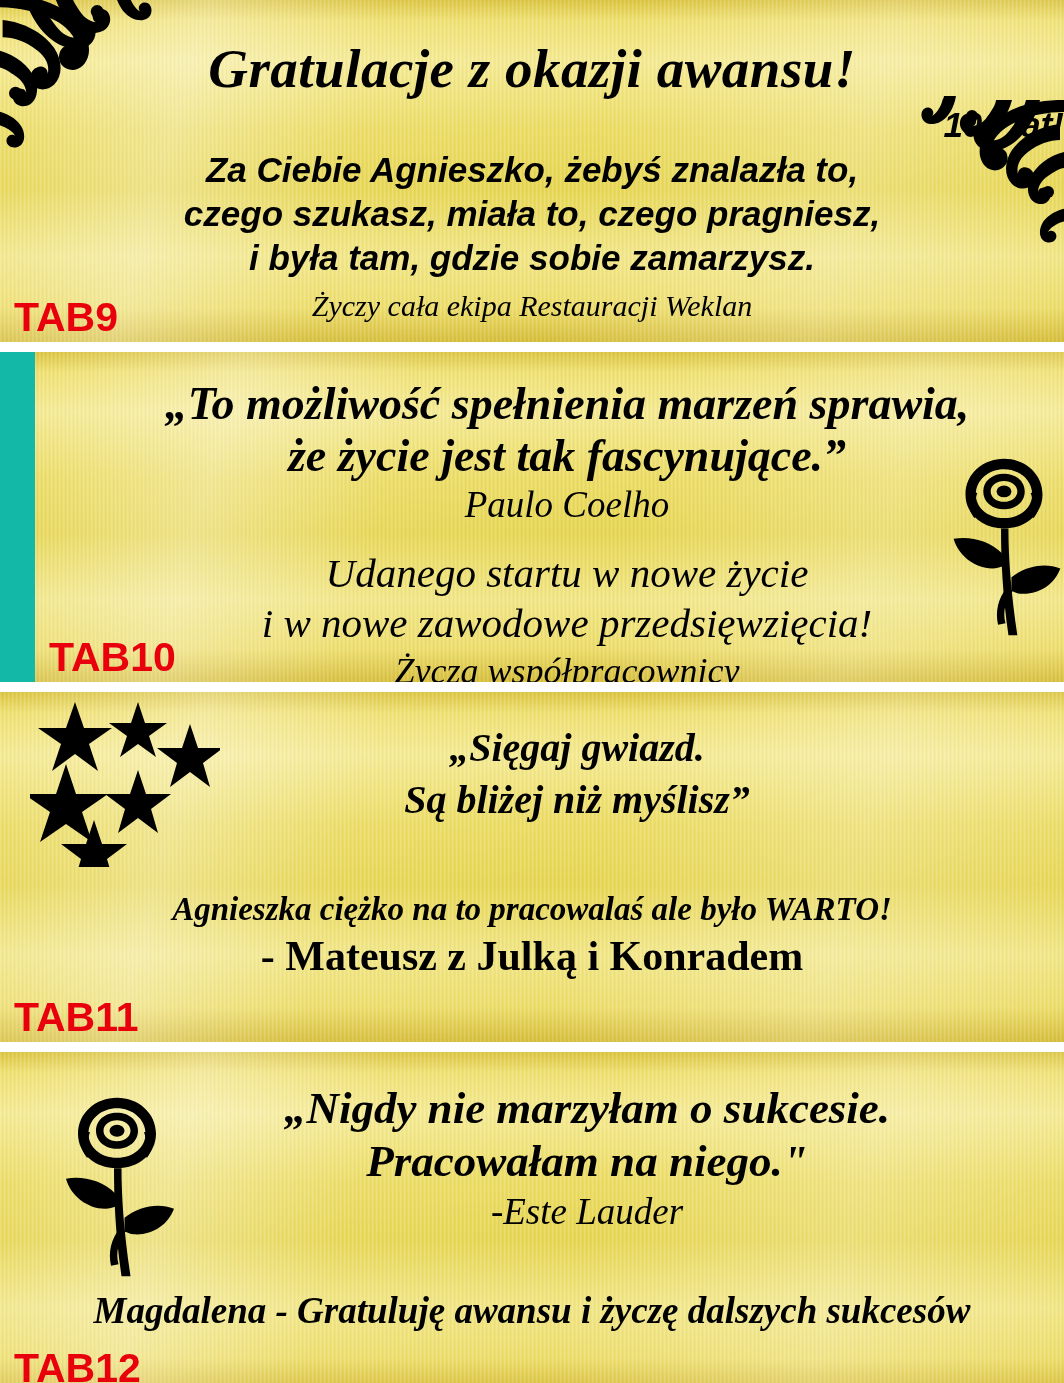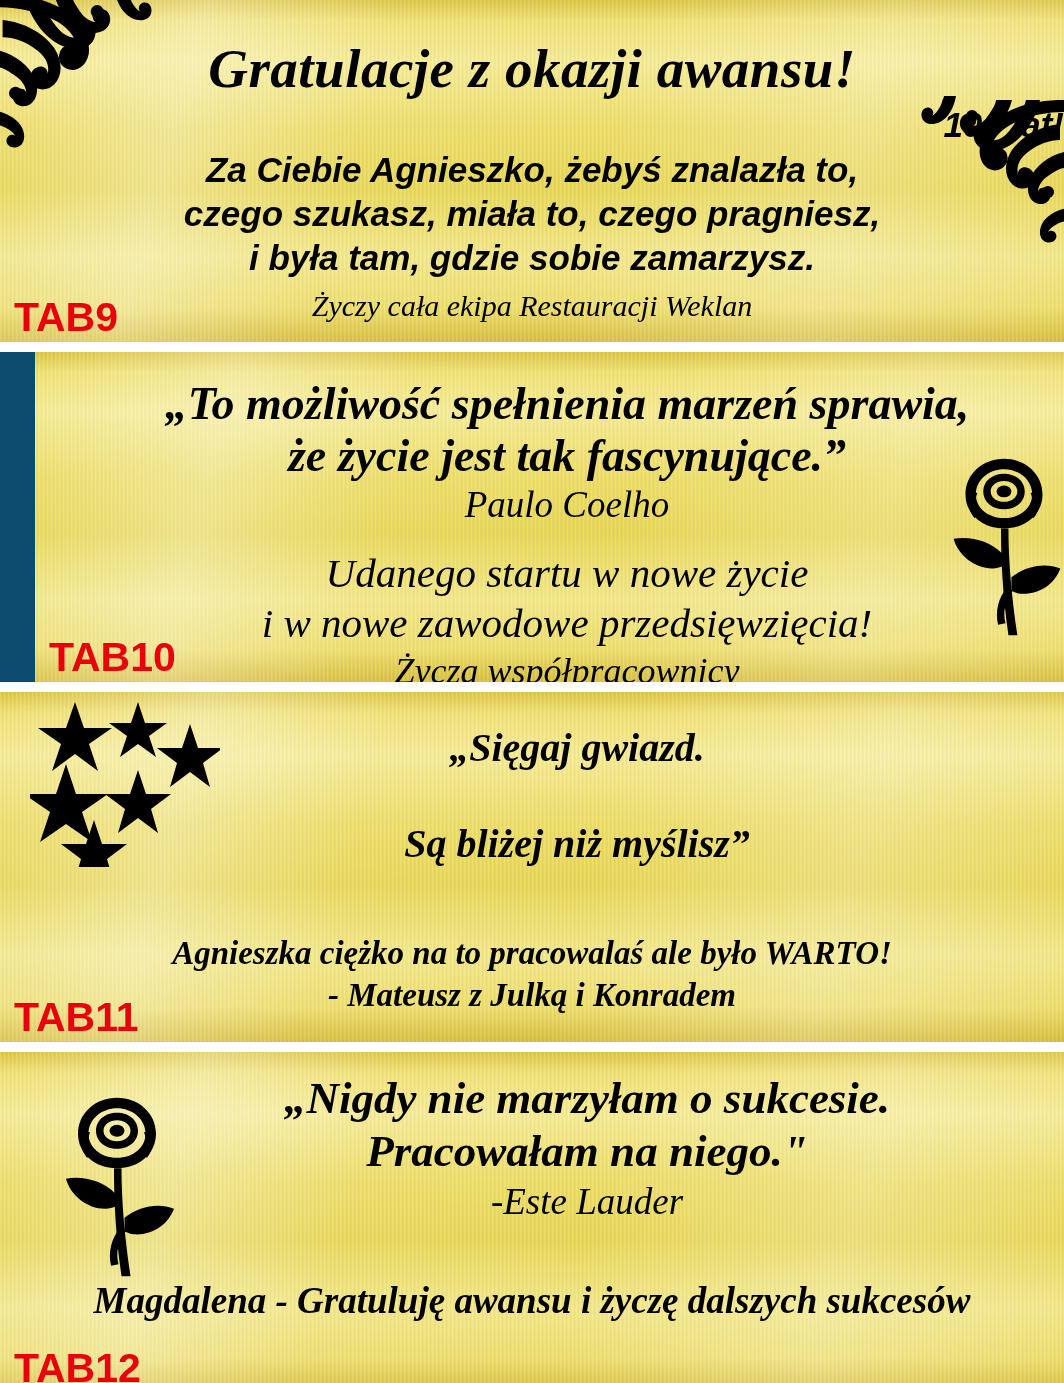--- a/index.html
+++ b/index.html
@@ -10,21 +10,21 @@
   body {
     width: 1064px;
     height: 1383px;
     font-family: "Liberation Serif", serif;
     overflow: hidden;
   }
   .page {
     position: relative;
     width: 1064px;
     height: 1383px;
-    background: #0c4a6e;
+    background: #14b8a6;
   }
 
   
   .plate {
     position: relative;
     width: 1064px;
     box-sizing: border-box;
     background:
       repeating-linear-gradient(90deg,
         rgba(255,255,255,0.00) 0px,
@@ -158,33 +158,32 @@
   .p3-body {
     font-family: "Liberation Serif", serif;
     font-style: italic;
     font-weight: bold;
     font-size: 33px;
     line-height: 1.28;
     padding-top: 62px;
   }
   .p3-sign {
     font-family: "Liberation Serif", serif;
-    font-style: italic;
-    font-weight: bold;
-    font-size: 33px;
+    font-weight: bold;
+    font-size: 42px;
     line-height: 1.28;
   }
 
   .p4-quote {
     font-family: "Liberation Serif", serif;
     font-style: italic;
     font-weight: bold;
     font-size: 45px;
     line-height: 1.18;
-    padding-top: 20px;
+    padding-top: 30px;
     padding-left: 110px;
   }
   .p4-author {
     font-family: "Liberation Serif", serif;
     font-style: italic;
     font-size: 37px;
     line-height: 1.2;
     padding-left: 110px;
     padding-top: 2px;
   }
@@ -299,21 +298,21 @@
         <polygon points="108,0 115,21 137,21 119,34 126,55 108,42 90,55 97,34 79,21 101,21"></polygon>
         <polygon points="160,22 168,46 193,46 173,61 180,85 160,70 140,85 147,61 127,46 152,46"></polygon>
         <polygon points="36,62 46,92 78,92 52,110 62,140 36,122 10,140 20,110 -6,92 26,92"></polygon>
         <polygon points="108,68 116,92 141,92 121,107 128,131 108,116 88,131 95,107 75,92 100,92"></polygon>
         <polygon points="64,118 72,142 97,142 77,157 84,181 64,166 44,181 51,157 31,142 56,142"></polygon>
       </g>
     </svg>
 
     <div class="plate-inner">
       <div class="txt p3-quote">„Sięgaj gwiazd.</div>
-      <div class="txt p3-quote" style="padding-top:0;margin-top:44px;">Są bliżej niż myślisz”</div>
+      <div class="txt p3-quote" style="padding-top:0;">Są bliżej niż myślisz”</div>
       <div class="txt p3-body">Agnieszka ciężko na to pracowalaś ale było WARTO!</div>
       <div class="txt p3-sign">- Mateusz z Julką i Konradem</div>
     </div>
 
     <div class="tab-label">TAB11</div>
   </div>
 
   <div class="gap"></div>
 
   <div class="plate" style="height:341px;">

